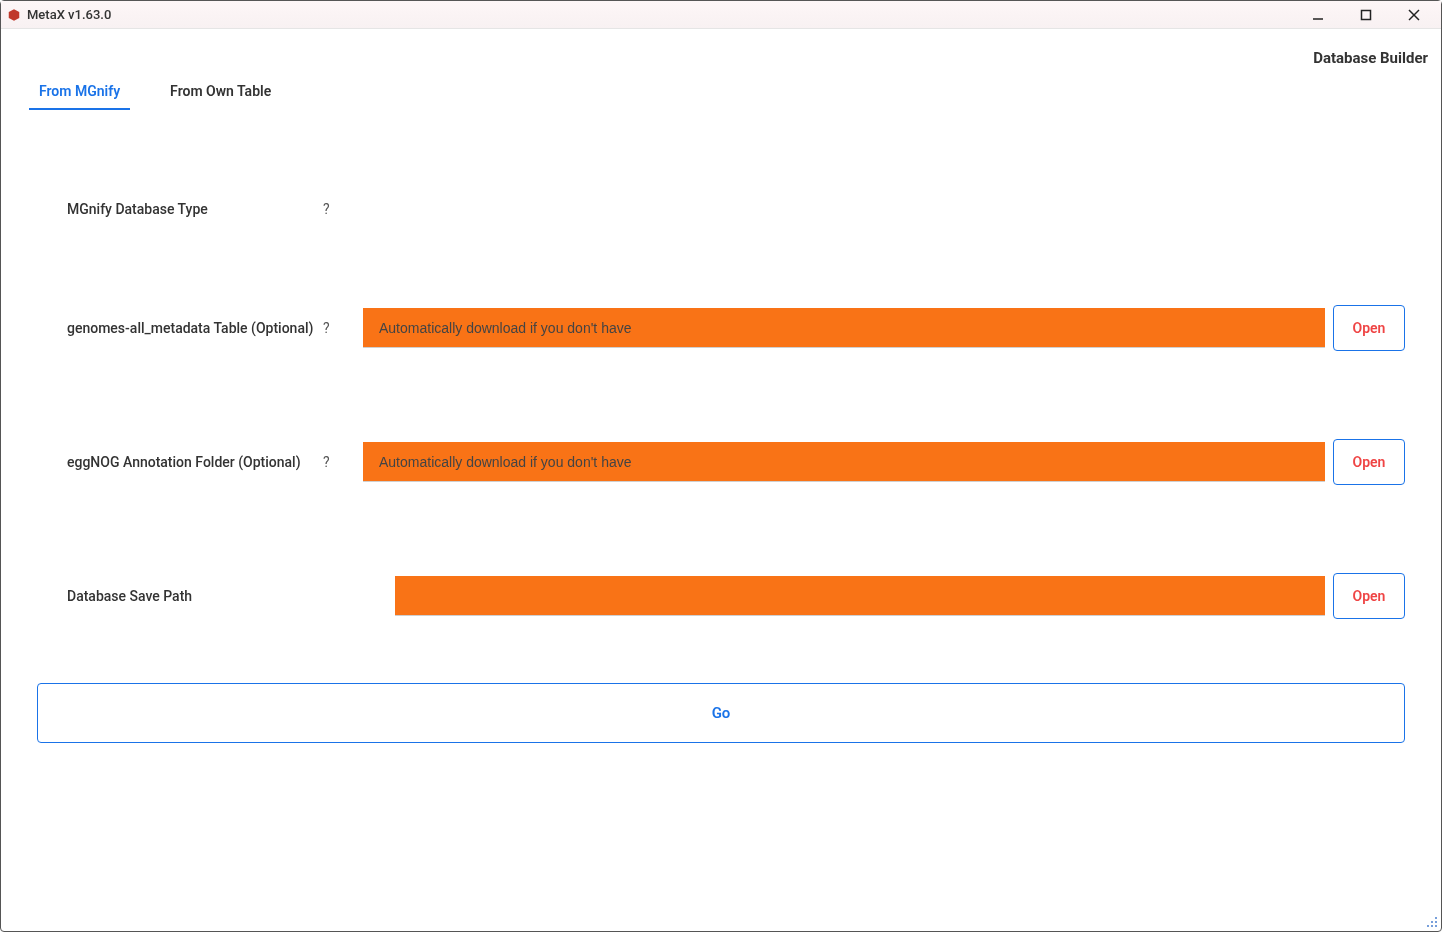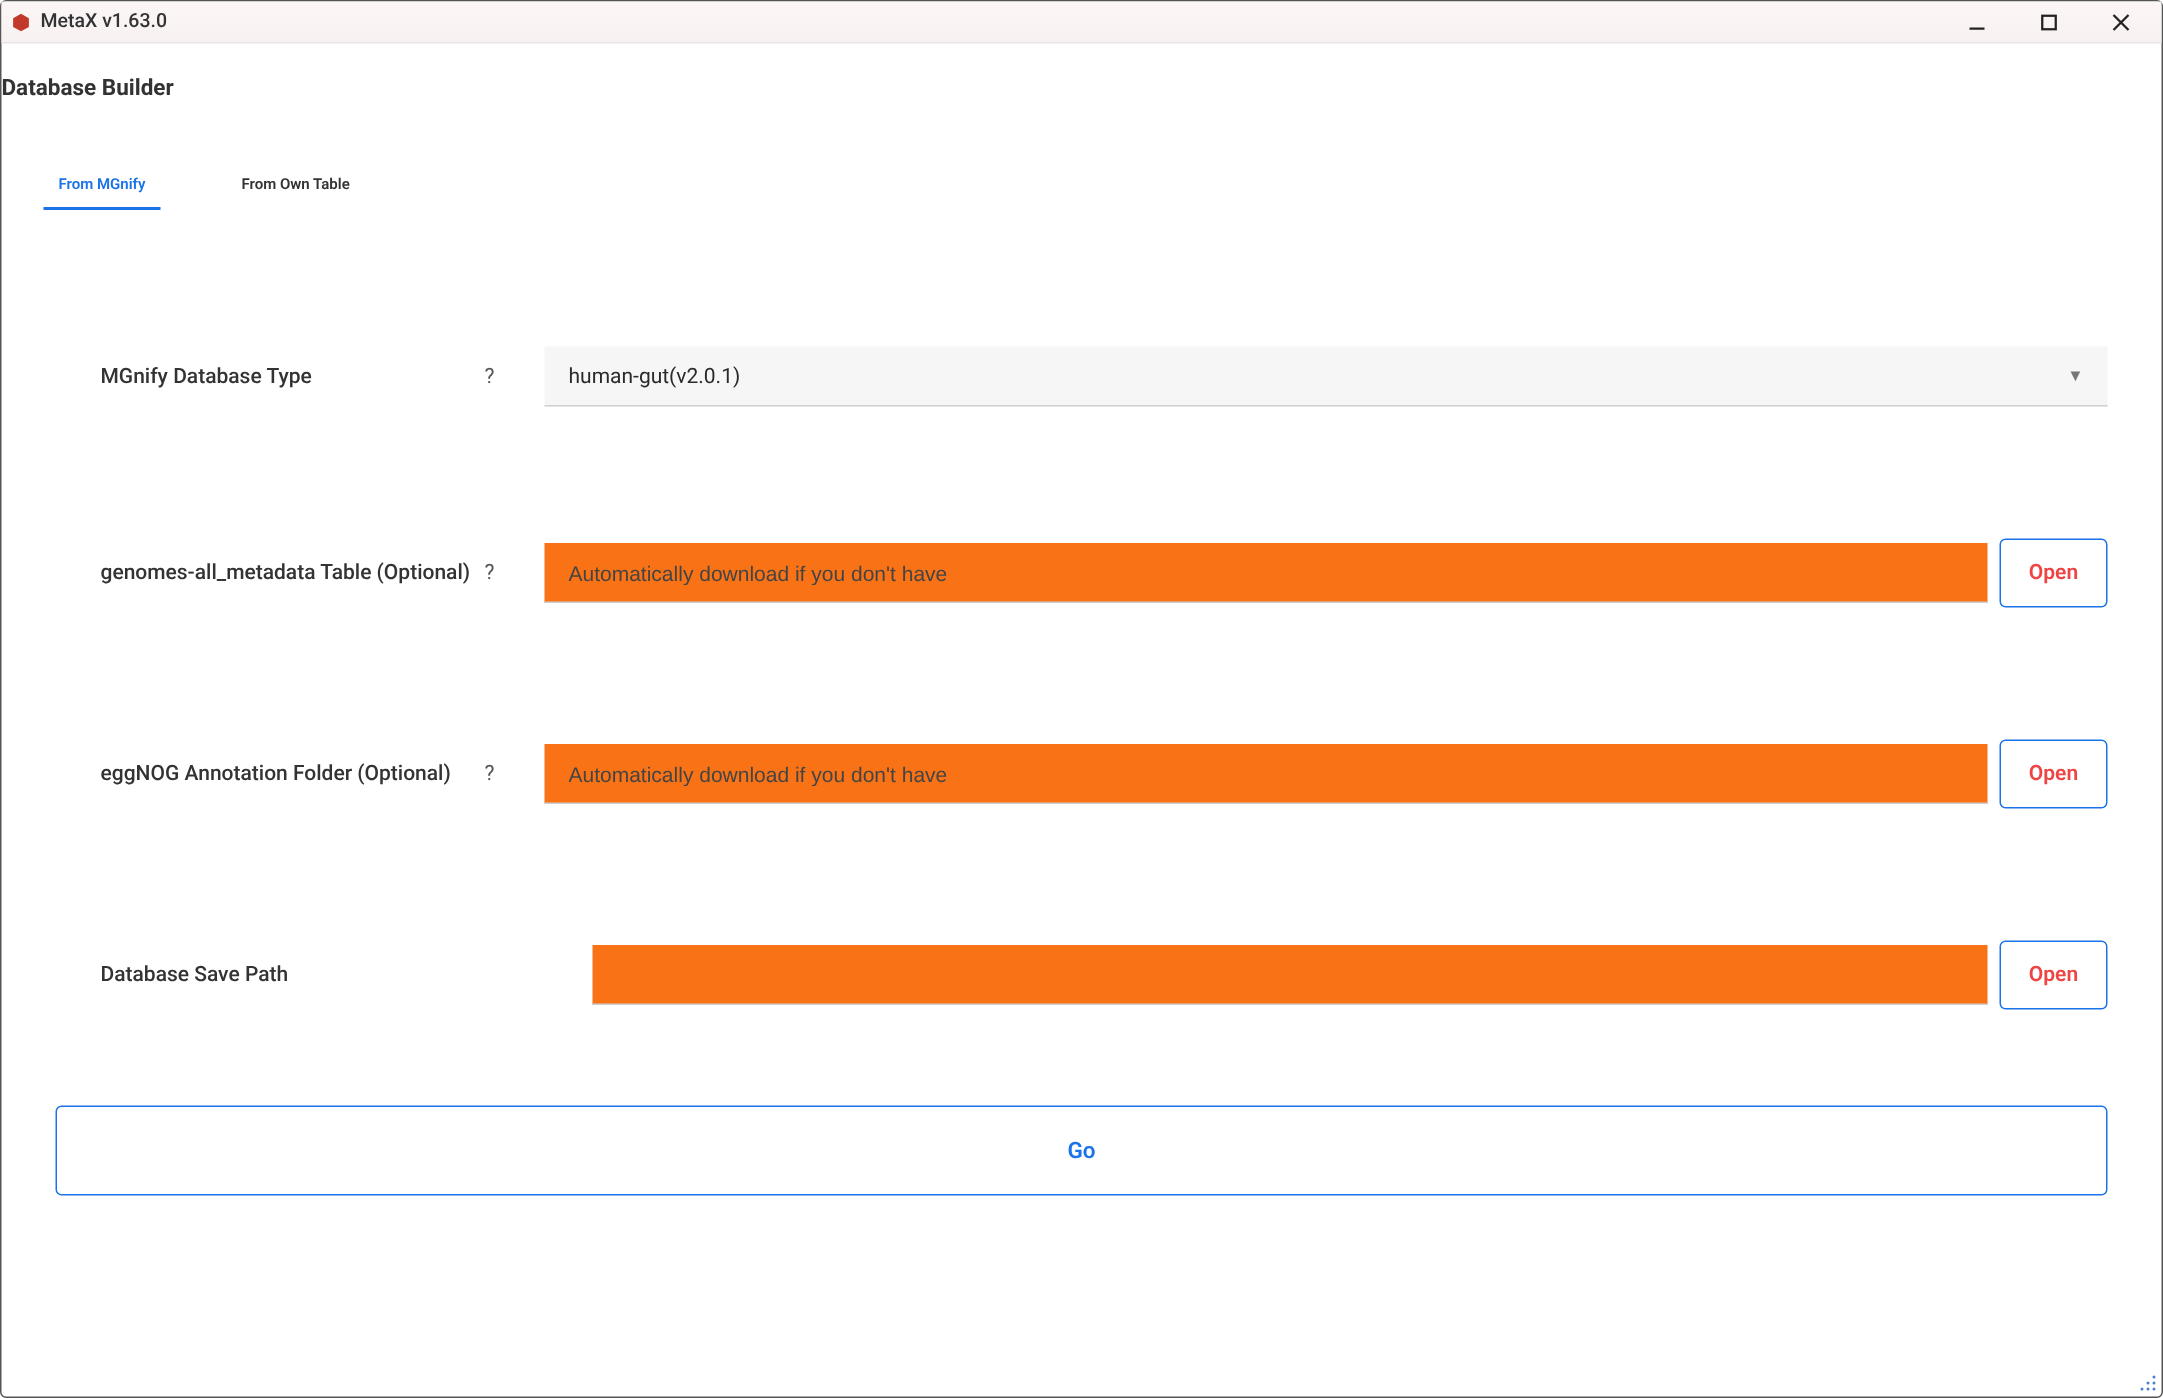--- a/index.html
+++ b/index.html
@@ -62,34 +62,33 @@
     padding: 4px 4px;
     cursor: default;
   }
   .content {
     flex: 1;
     padding: 0;
     position: relative;
     overflow: hidden;
   }
   .page-title {
-    text-align: left;
+    text-align: right;
     font-size: 15px;
     font-weight: 700;
     color: #333;
-    padding: 20px 0 10px 0;
+    padding: 20px 13px 10px 0;
   }
   .tabs {
     display: flex;
-    gap: 44px;
+    gap: 30px;
     padding: 0 28px;
-    font-size: 10px;
+    font-size: 14px;
     font-weight: 600;
     color: #333;
-    margin-top: 35px;
   }
   .tab {
     padding: 6px 10px 10px 10px;
     cursor: default;
     position: relative;
   }
   .tab.active {
     color: #1a73e8;
   }
   .tab.active::after {
@@ -237,26 +236,20 @@
     <div class="tabs">
       <div class="tab active">From MGnify</div>
       <div class="tab">From Own Table</div>
     </div>
 
     <div class="form-area">
 
       <div class="row">
         <div class="label">MGnify Database Type</div>
         <div class="helpcol">?</div>
-        <div class="field-wrap">
-          <div class="select">
-            <span>human-gut(v2.0.1)</span>
-            <span class="caret">▼</span>
-          </div>
-        </div>
       </div>
 
       <div class="row">
         <div class="label">genomes-all_metadata Table (Optional)</div>
         <div class="helpcol">?</div>
         <div class="field-wrap">
           <input class="text-input" type="text" placeholder="Automatically download if you don't have" style="">
           <div class="open-btn">Open</div>
         </div>
       </div>

